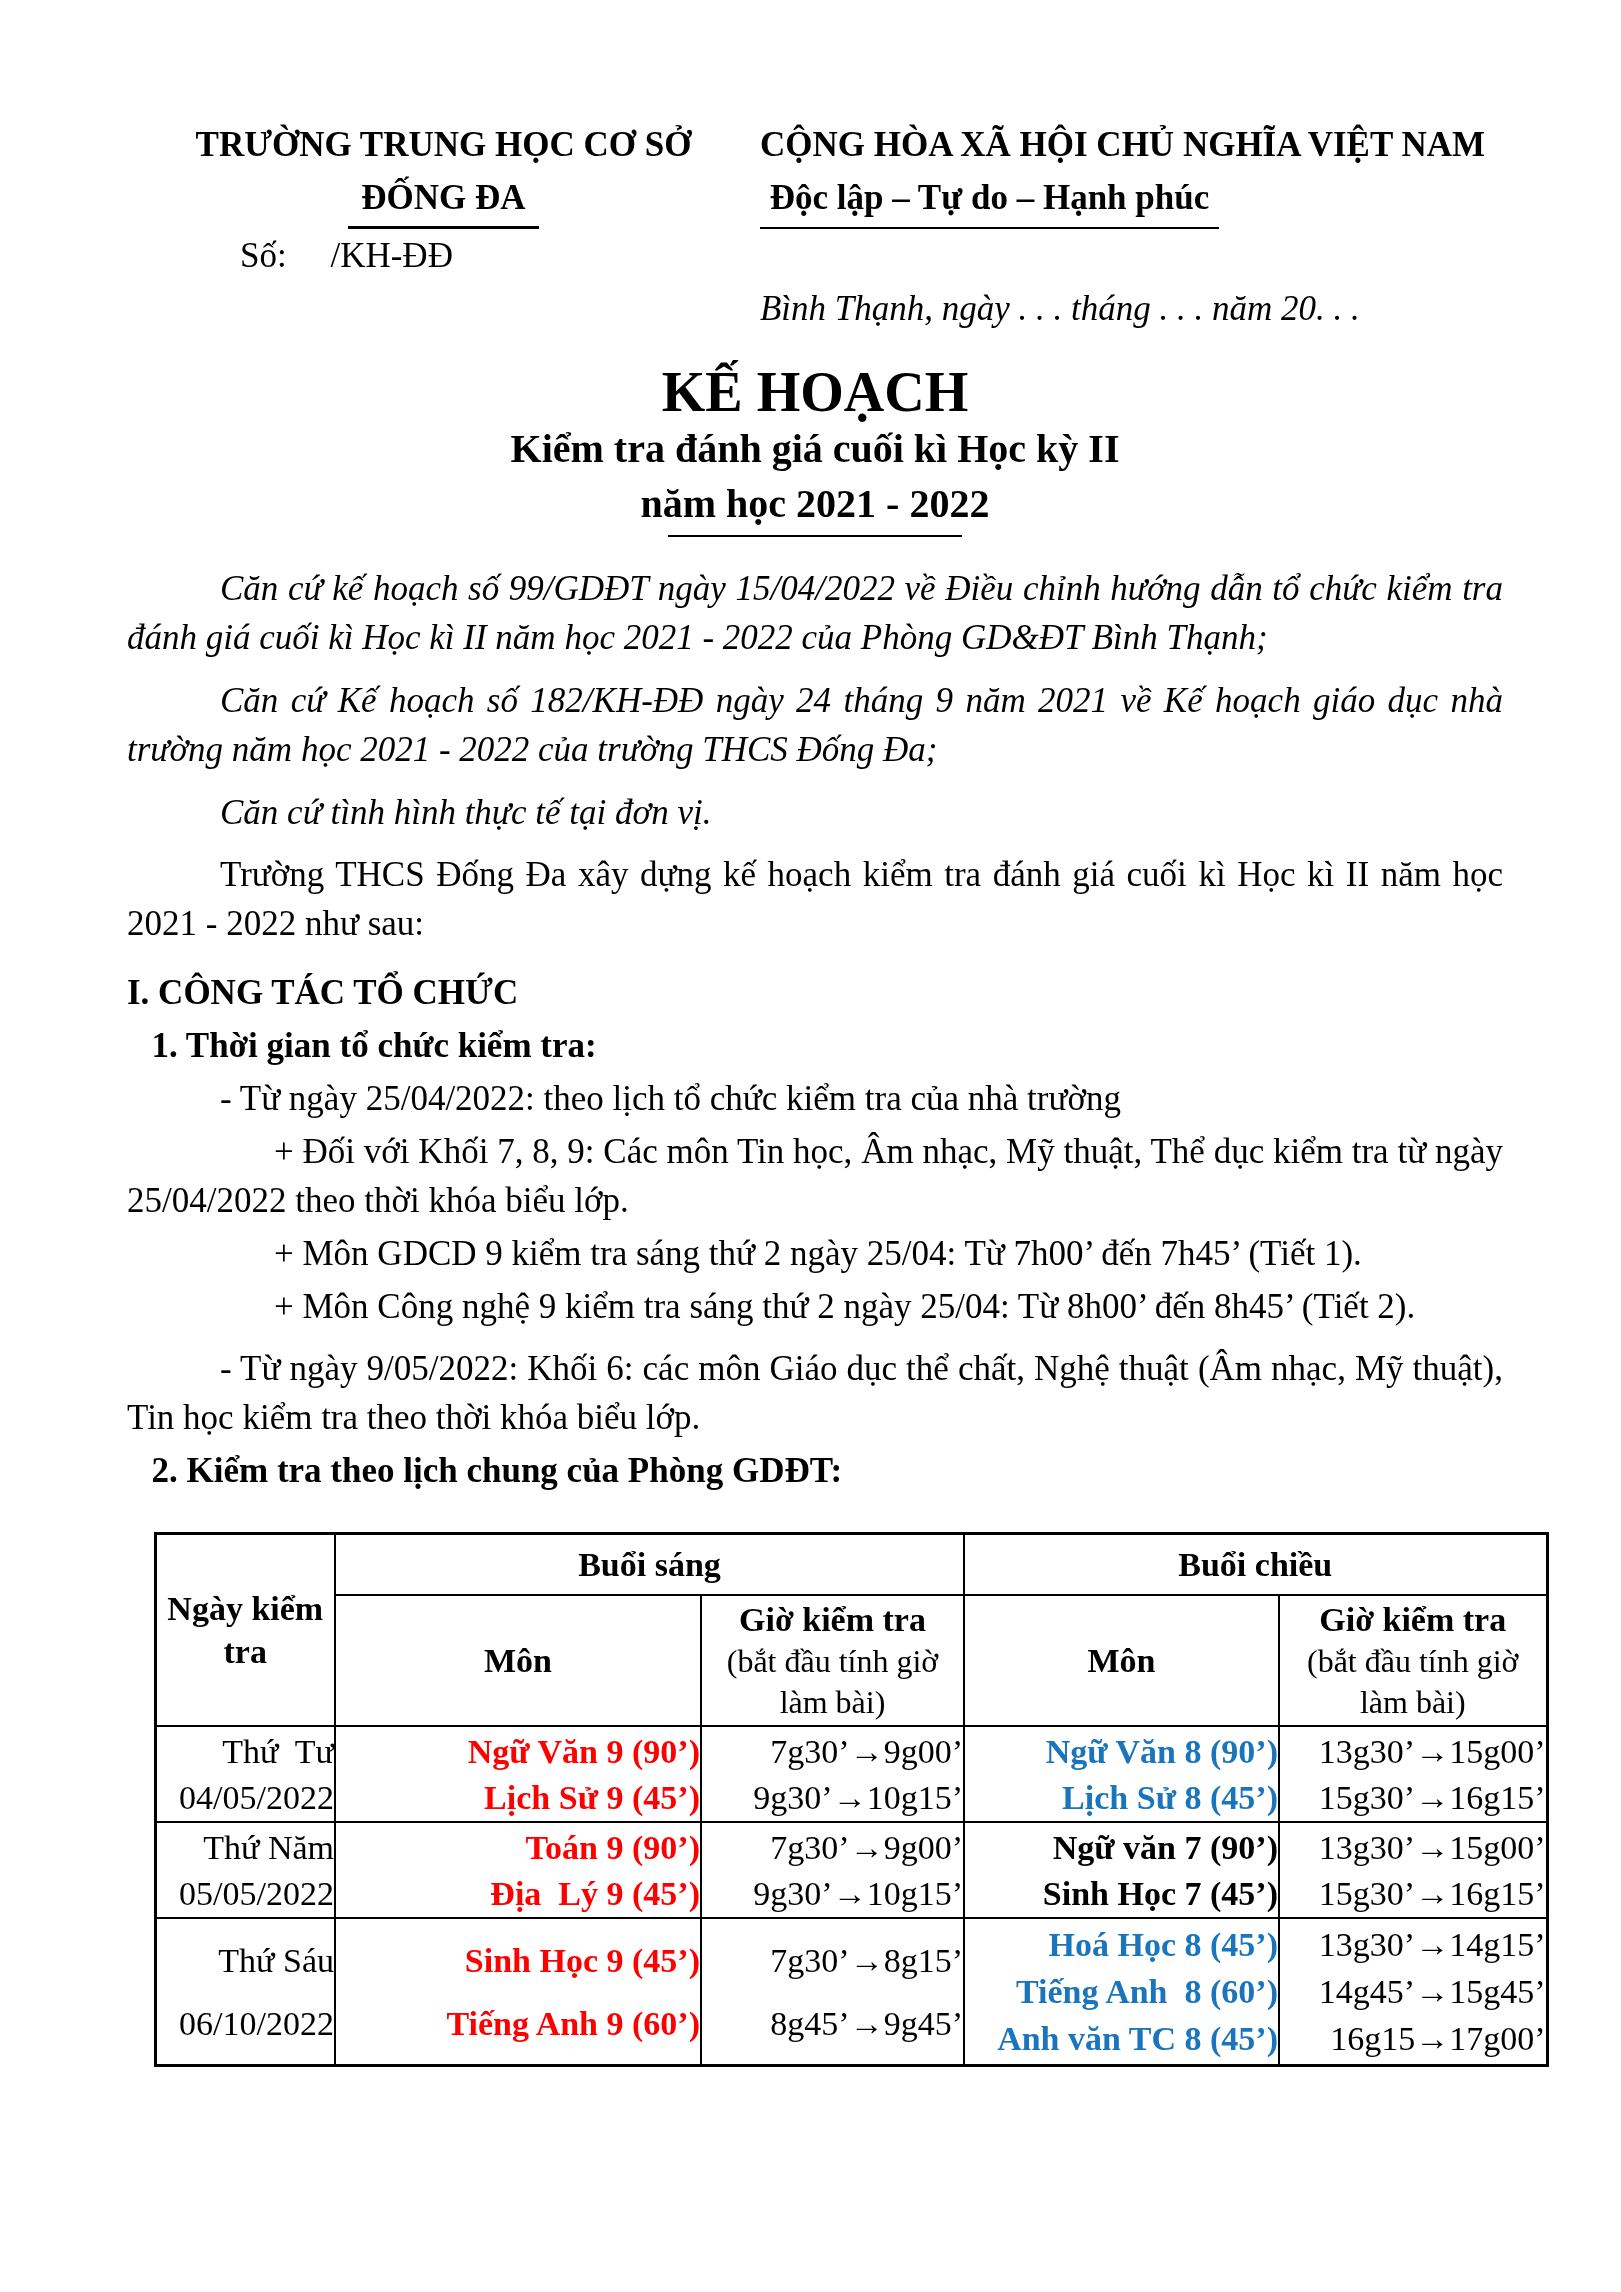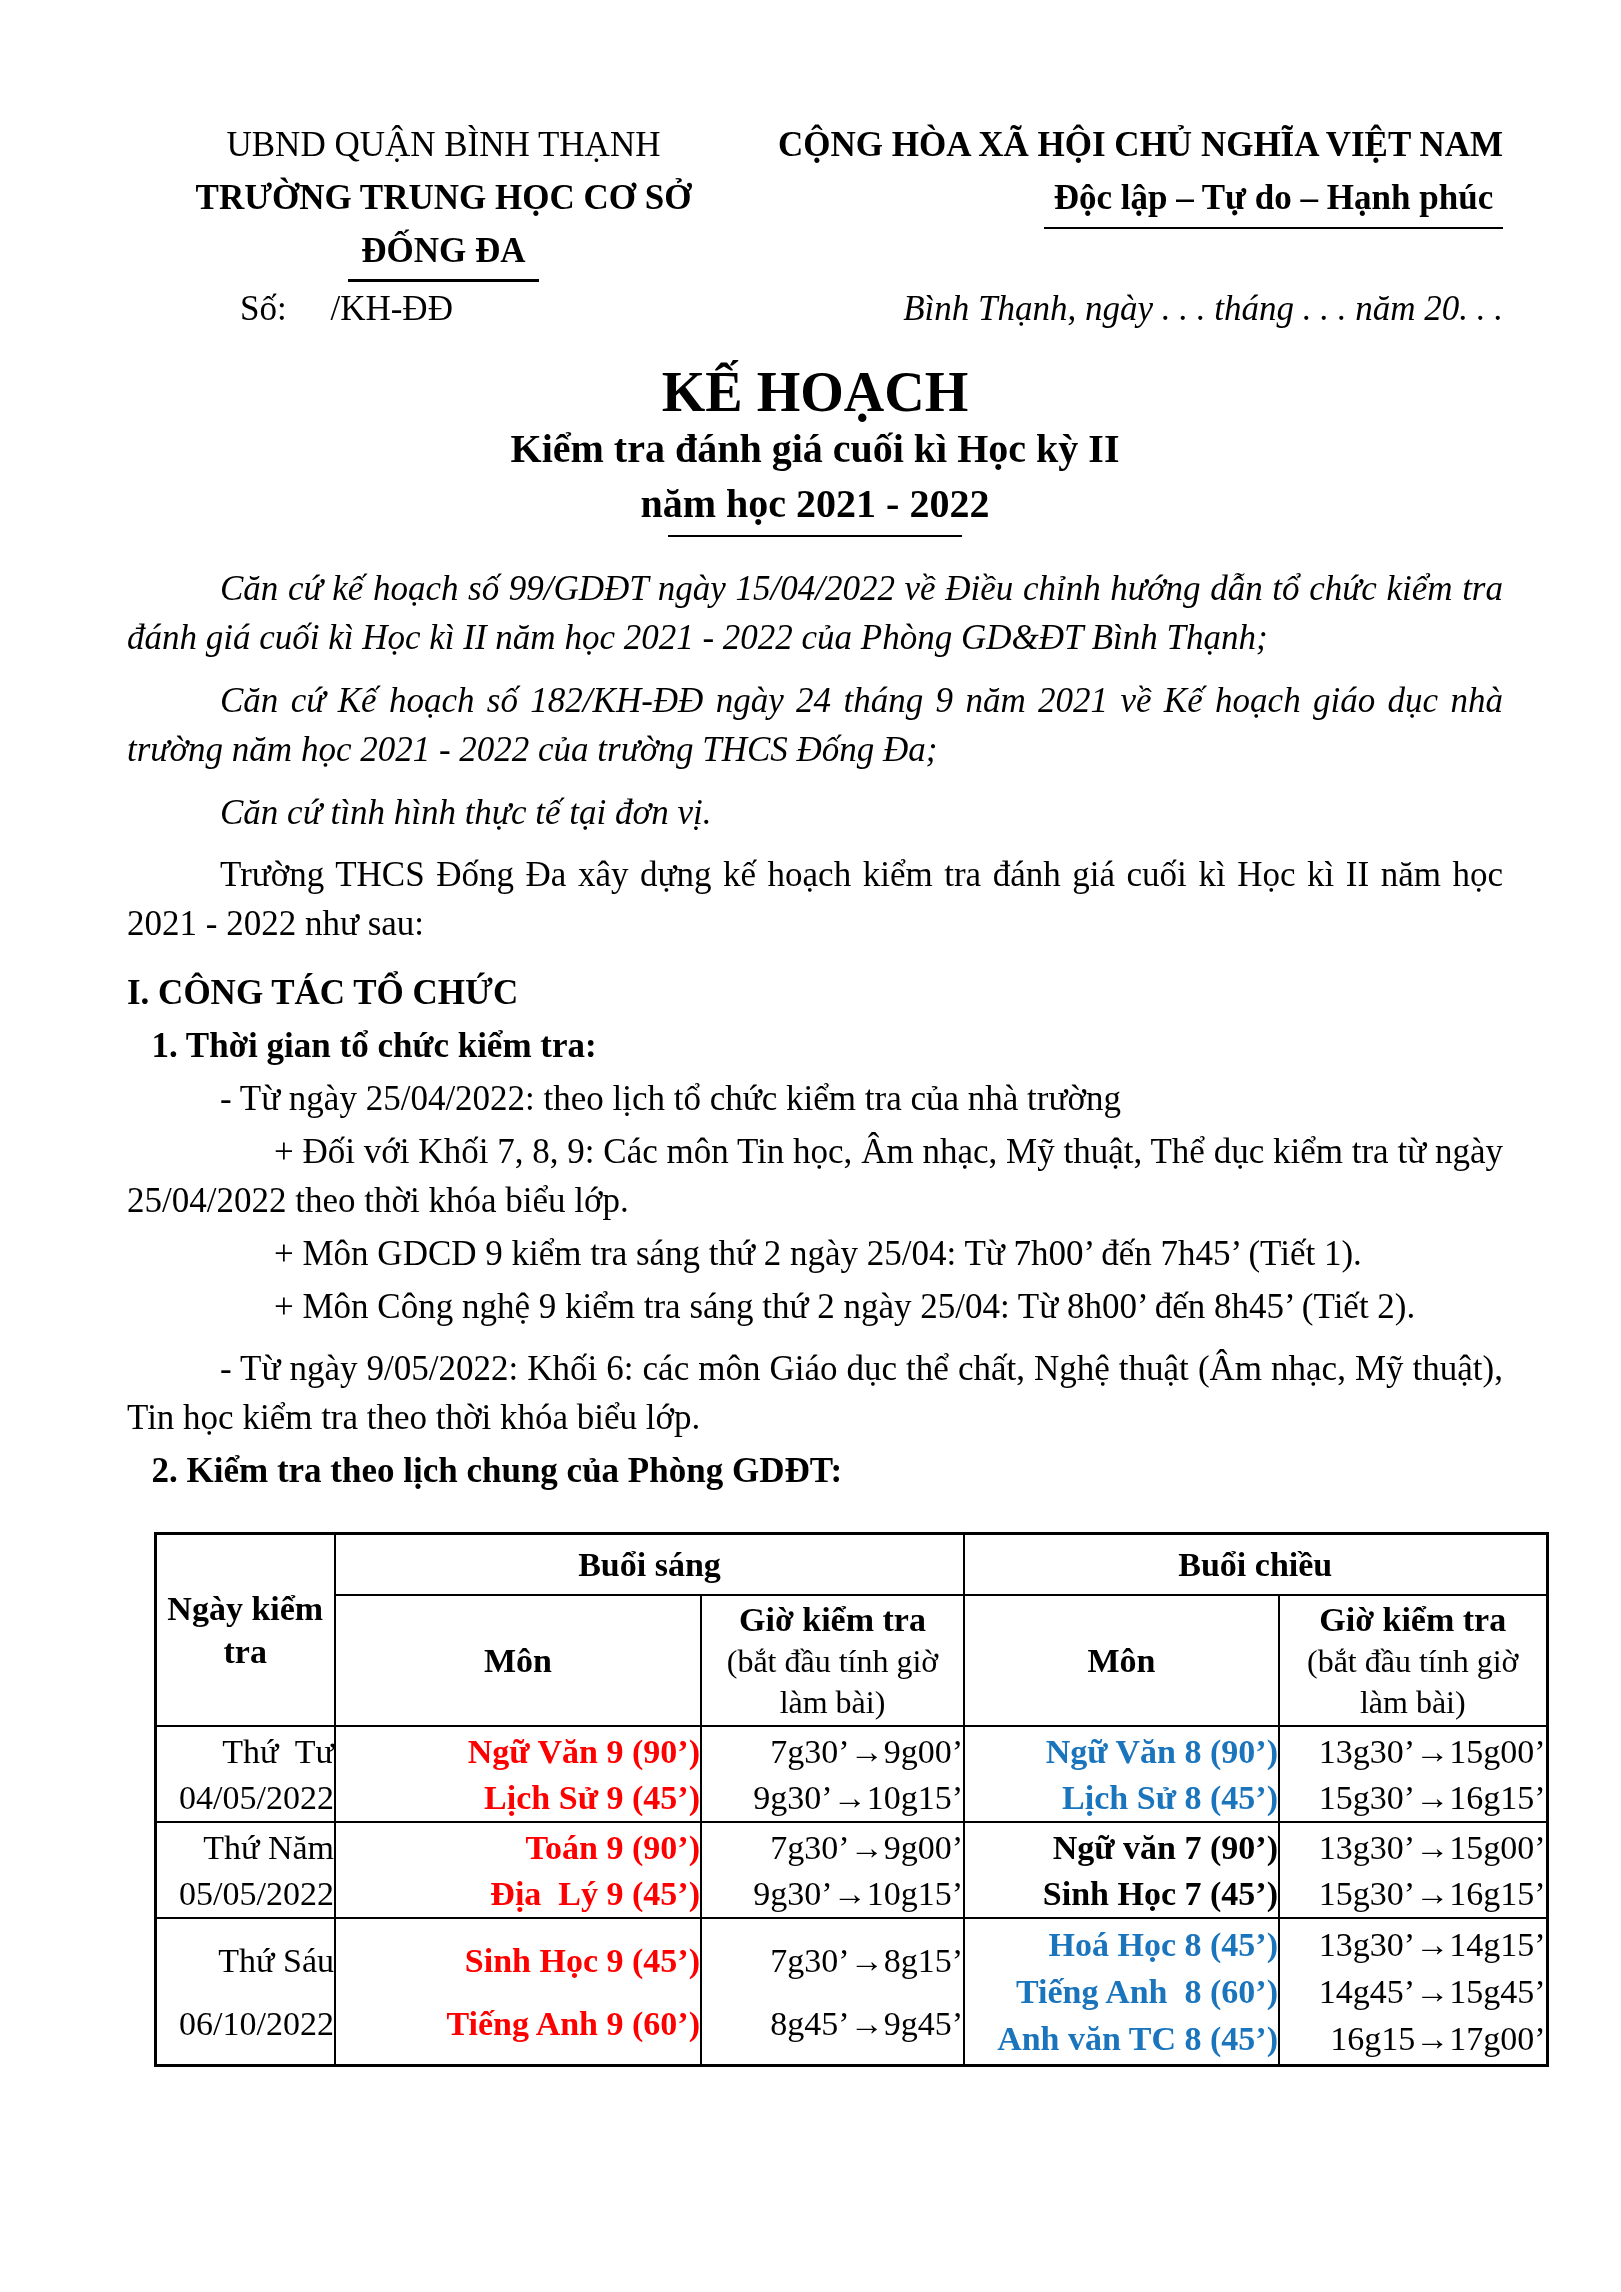--- a/index.html
+++ b/index.html
@@ -6,21 +6,21 @@
   body{
     width:1621px;height:2293px;overflow:hidden;background:#ffffff;color:#000;
     font-family:"Liberation Serif","DejaVu Serif",serif;
     font-size:35px;line-height:49px;
   }
   .page{padding:118px 118px 0 127px;}
 
   
   .hdr{display:flex;}
   .hdr-left{width:46%;text-align:center;}
-  .hdr-right{width:54%;text-align:right;}
+  .hdr-right{width:54%;text-align:left;}
   .hline{line-height:53px;white-space:pre;}
   .b{font-weight:bold;}
   .it{font-style:italic;}
   .u-block{display:inline-block;border-bottom:3.9px solid #000;padding:0 13.7px 2px 13.7px;}
   .u-block2{display:inline-block;border-bottom:2.9px solid #000;padding:0 9.8px 2.9px 9.8px;}
   .so-line{text-align:left;padding-left:113px;}
 
   
   .title{margin-top:29px;text-align:center;font-weight:bold;}
   .t1{font-size:56px;line-height:57px;}
@@ -65,21 +65,20 @@
   .c-black{color:#000;}
   .pre{white-space:pre-wrap;}
 </style>
 </head>
 <body>
 
 <div class="page">
 
   <div class="hdr">
     <div class="hdr-left">
-      <div class="hline">UBND QUẬN BÌNH THẠNH</div>
       <div class="hline b">TRƯỜNG TRUNG HỌC CƠ SỞ</div>
       <div class="hline b"><span class="u-block">ĐỐNG ĐA</span></div>
       <div class="hline so-line">Số:     /KH-ĐĐ</div>
     </div>
     <div class="hdr-right">
       <div class="hline b">CỘNG HÒA XÃ HỘI CHỦ NGHĨA VIỆT NAM</div>
       <div class="hline b"><span class="u-block2">Độc lập – Tự do – Hạnh phúc</span></div>
       <div class="hline">&nbsp;</div>
       <div class="hline it">Bình Thạnh, ngày . . . tháng . . . năm 20. . .</div>
     </div>

